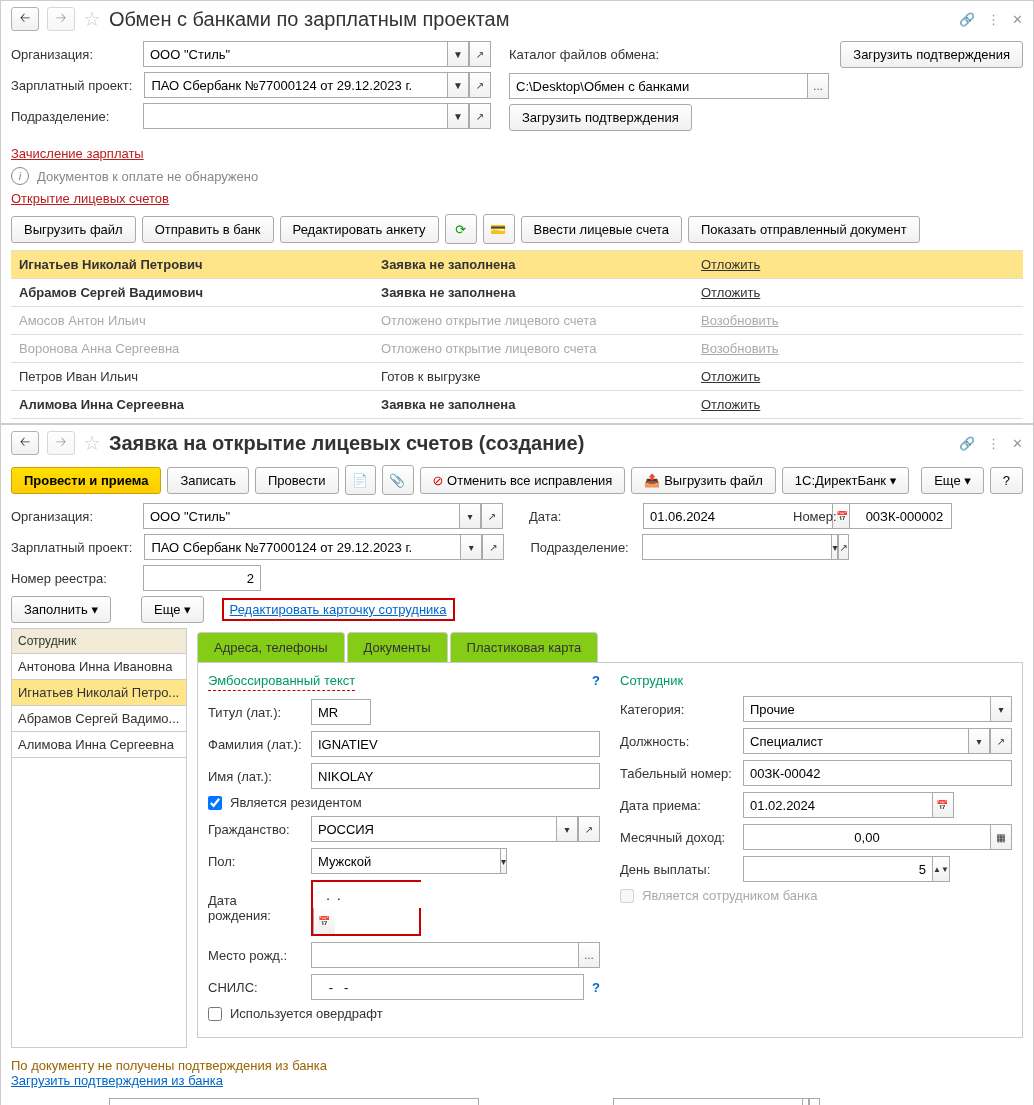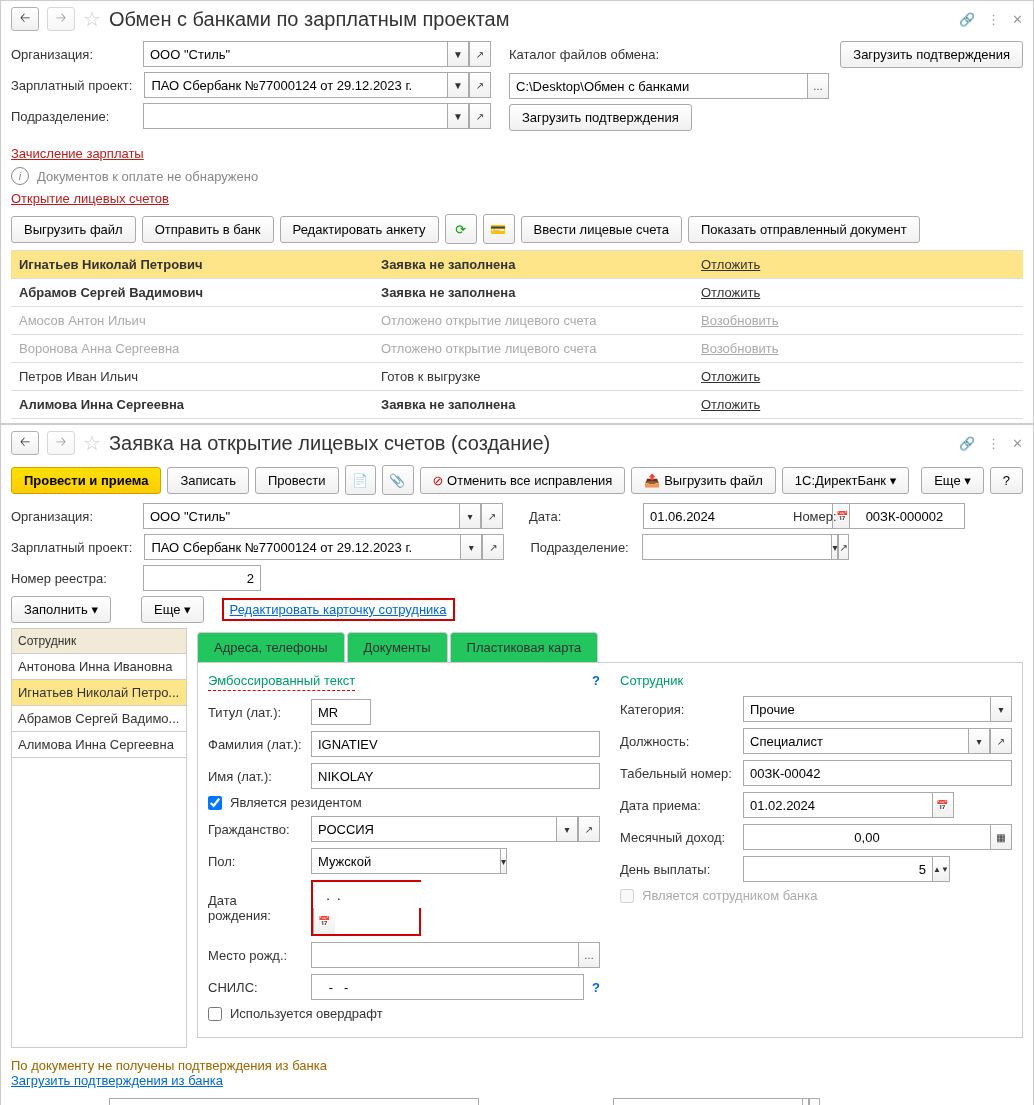--- a/index.html
+++ b/index.html
@@ -32,21 +32,21 @@
 .trow.sel{background:#ffe58a}
 .trow.dim{color:#aaa}
 .trow .c1{flex:0 0 362px;padding:3px 8px;font-weight:bold}
 .trow.dim .c1,.trow.norm .c1{font-weight:normal}
 .trow .c2{flex:0 0 320px;padding:3px 8px}
 .trow .c3{flex:1;padding:3px 8px}
 .tlink{text-decoration:underline;cursor:pointer;color:#333}
 .trow.dim .tlink{color:#aaa}
 .trow.sel .c2{font-weight:bold}
 .tabs{display:flex;border-bottom:1px solid #ccc;margin-top:4px}
-.tab{padding:7px 16px;border:1px solid #ccc;border-bottom:0;background:#22c55e;border-radius:4px 4px 0 0;cursor:pointer;margin-right:2px}
+.tab{padding:7px 16px;border:1px solid #ccc;border-bottom:0;background:#84cc16;border-radius:4px 4px 0 0;cursor:pointer;margin-right:2px}
 .tab.active{background:#fff;border-bottom:1px solid #fff;margin-bottom:-1px}
 .panel-body{border:1px solid #ccc;border-top:0;padding:10px;display:flex;gap:20px}
 .col{flex:1}
 .legend{color:#009966;border-bottom:1px dashed #cc0000;display:inline-block;margin-bottom:8px;padding-bottom:2px}
 .legend2{color:#009966;margin-bottom:8px}
 .field-row{display:flex;align-items:center;margin-bottom:6px;gap:8px}
 .field-row .flabel{width:95px}
 .sidebar{width:176px;float:left}
 .list-header{background:#f0ead6;border:1px solid #ccc;padding:5px 6px;font-size:12px}
 .list-item{padding:5px 6px;border:1px solid #ccc;border-top:0;cursor:pointer;white-space:nowrap;overflow:hidden;text-overflow:ellipsis}
@@ -173,21 +173,21 @@
         </div>
       </div>
   </div>
 </div>
 
 <div class="window" style="margin-top:0">
   <div class="titlebar">
     <div class="nav-btn">🡠</div>
     <div class="nav-btn disabled">🡢</div>
     <span class="star-icon">☆</span>
-    <div class="title-text" style="font-weight:normal">Заявка на открытие лицевых счетов (создание)</div>
+    <div class="title-text" style="font-weight:bold">Заявка на открытие лицевых счетов (создание)</div>
     <div class="right-icons">
       <span>🔗</span>
       <span>⋮</span>
       <span>✕</span>
     </div>
   </div>
 
   <div class="form-area">
     <div class="toolbar" style="margin-bottom:8px">
       <button class="btn yellow">Провести и приема</button>
@@ -210,21 +210,21 @@
         <div class="drop-btn">▾</div>
         <div class="ext-btn">↗</div>
       </div>
       <div class="label" style="min-width:50px;margin-left:14px">Дата:</div>
       <div style="width:40px"></div>
       <div class="combo" style="width:130px">
         <input class="input" value="01.06.2024" style="">
         <div class="ext-btn cal-icon">📅</div>
       </div>
       <span style="margin-left:8px">Номер:</span>
-      <input class="input" style="width: 116px; padding-left: 16px;" value="00ЗК-000002">
+      <input class="input" style="width: 103px; padding-left: 16px;" value="00ЗК-000002">
     </div>
 
     <div class="row">
       <div class="label">Зарплатный проект:</div>
       <div class="combo" style="width:360px">
         <input class="input" value="ПАО Сбербанк №77000124 от 29.12.2023 г." style="">
         <div class="drop-btn">▾</div>
         <div class="ext-btn">↗</div>
       </div>
       <div class="label" style="min-width:100px;margin-left:14px">Подразделение:</div>

